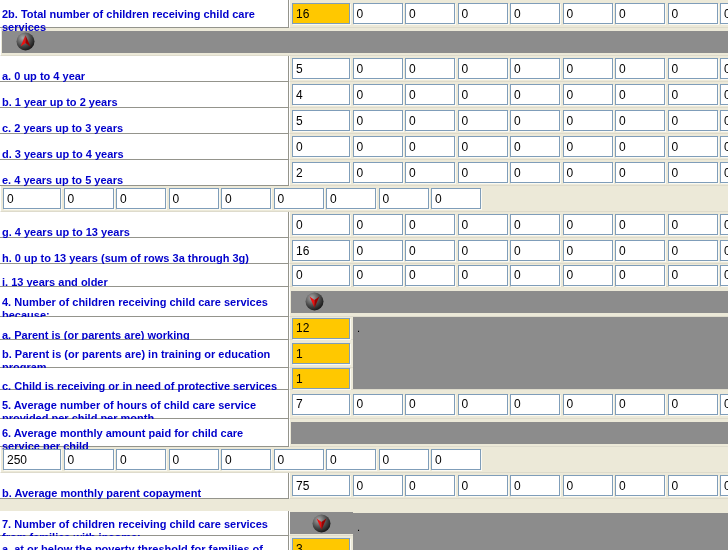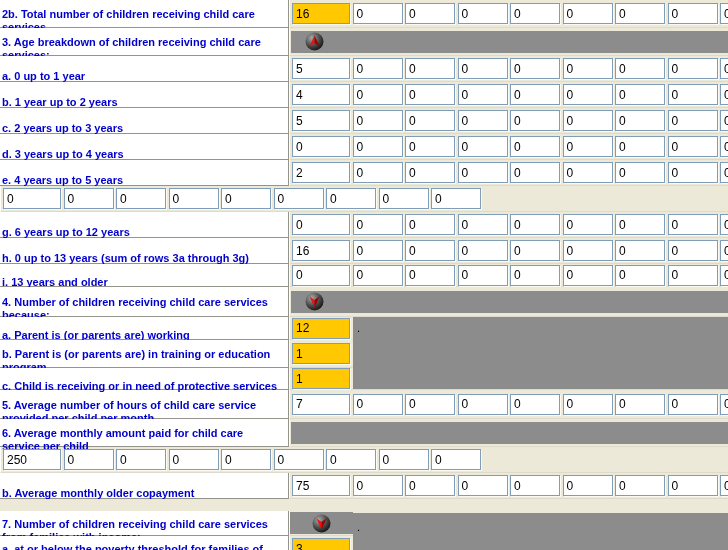--- a/index.html
+++ b/index.html
@@ -82,38 +82,35 @@
         <input class="cell-input col-rest" type="text" value="0" style="">
         <input class="cell-input col-rest" type="text" value="0" style="">
         <input class="cell-input col-rest" type="text" value="0" style="">
         <input class="cell-input col-rest" type="text" value="0" style="">
         <input class="cell-input col-rest" type="text" value="0" style="">
         <input class="cell-input col-rest" type="text" value="0" style="">
         <input class="cell-input col-rest" type="text" value="0" style="">
       </div>
     </div>
     <div class="row" style="height: 28px;">
-      <div class="label-cell">
-        <span class="label-text">3. Age breakdown of children receiving child care services:</span>
-      </div>
       <div class="value-area">
         <div class="gray-band">
           <span class="band-icon">
             <svg class="icon" viewBox="0 0 19 19">
               <circle cx="9.5" cy="9.5" r="9" fill="url(#orbGrad)"></circle>
               <path d="M9.5 3.2 L9.5 11 L4.6 14.6 Z" fill="#F01010"></path>
               <path d="M9.5 3.2 L14.4 14.6 L9.5 11 Z" fill="#9A0000"></path>
             </svg>
           </span>
         </div>
       </div>
     </div>
     <div class="row" style="height: 26px;">
       <div class="label-cell">
-        <span class="label-text">a. 0 up to 1 year</span>
+        <span class="label-text">a. 0 up to 4 year</span>
       </div>
       <div class="value-area">
         <input class="cell-input col-first" type="text" value="5" style="">
         <input class="cell-input col-rest" type="text" value="0" style="">
         <input class="cell-input col-rest" type="text" value="0" style="">
         <input class="cell-input col-rest" type="text" value="0" style="">
         <input class="cell-input col-rest" type="text" value="0" style="">
         <input class="cell-input col-rest" type="text" value="0" style="">
         <input class="cell-input col-rest" type="text" value="0" style="">
         <input class="cell-input col-rest" type="text" value="0" style="">
@@ -192,21 +189,21 @@
         <input class="cell-input col-rest" type="text" value="0" style="">
         <input class="cell-input col-rest" type="text" value="0" style="">
         <input class="cell-input col-rest" type="text" value="0" style="">
         <input class="cell-input col-rest" type="text" value="0" style="">
         <input class="cell-input col-rest" type="text" value="0" style="">
         <input class="cell-input col-rest" type="text" value="0" style="">
       </div>
     </div>
     <div class="row" style="height: 26px;">
       <div class="label-cell">
-        <span class="label-text">g. 6 years up to 12 years</span>
+        <span class="label-text">g. 4 years up to 13 years</span>
       </div>
       <div class="value-area">
         <input class="cell-input col-first" type="text" value="0" style="">
         <input class="cell-input col-rest" type="text" value="0" style="">
         <input class="cell-input col-rest" type="text" value="0" style="">
         <input class="cell-input col-rest" type="text" value="0" style="">
         <input class="cell-input col-rest" type="text" value="0" style="">
         <input class="cell-input col-rest" type="text" value="0" style="">
         <input class="cell-input col-rest" type="text" value="0" style="">
         <input class="cell-input col-rest" type="text" value="0" style="">
@@ -322,21 +319,21 @@
         <input class="cell-input col-rest" type="text" value="0" style="">
         <input class="cell-input col-rest" type="text" value="0" style="">
         <input class="cell-input col-rest" type="text" value="0" style="">
         <input class="cell-input col-rest" type="text" value="0" style="">
         <input class="cell-input col-rest" type="text" value="0" style="">
         <input class="cell-input col-rest" type="text" value="0" style="">
       </div>
     </div>
     <div class="row" style="height: 26px;">
       <div class="label-cell">
-        <span class="label-text">b. Average monthly older copayment</span>
+        <span class="label-text">b. Average monthly parent copayment</span>
       </div>
       <div class="value-area">
         <input class="cell-input col-first" type="text" value="75" style="">
         <input class="cell-input col-rest" type="text" value="0" style="">
         <input class="cell-input col-rest" type="text" value="0" style="">
         <input class="cell-input col-rest" type="text" value="0" style="">
         <input class="cell-input col-rest" type="text" value="0" style="">
         <input class="cell-input col-rest" type="text" value="0" style="">
         <input class="cell-input col-rest" type="text" value="0" style="">
         <input class="cell-input col-rest" type="text" value="0" style="">

